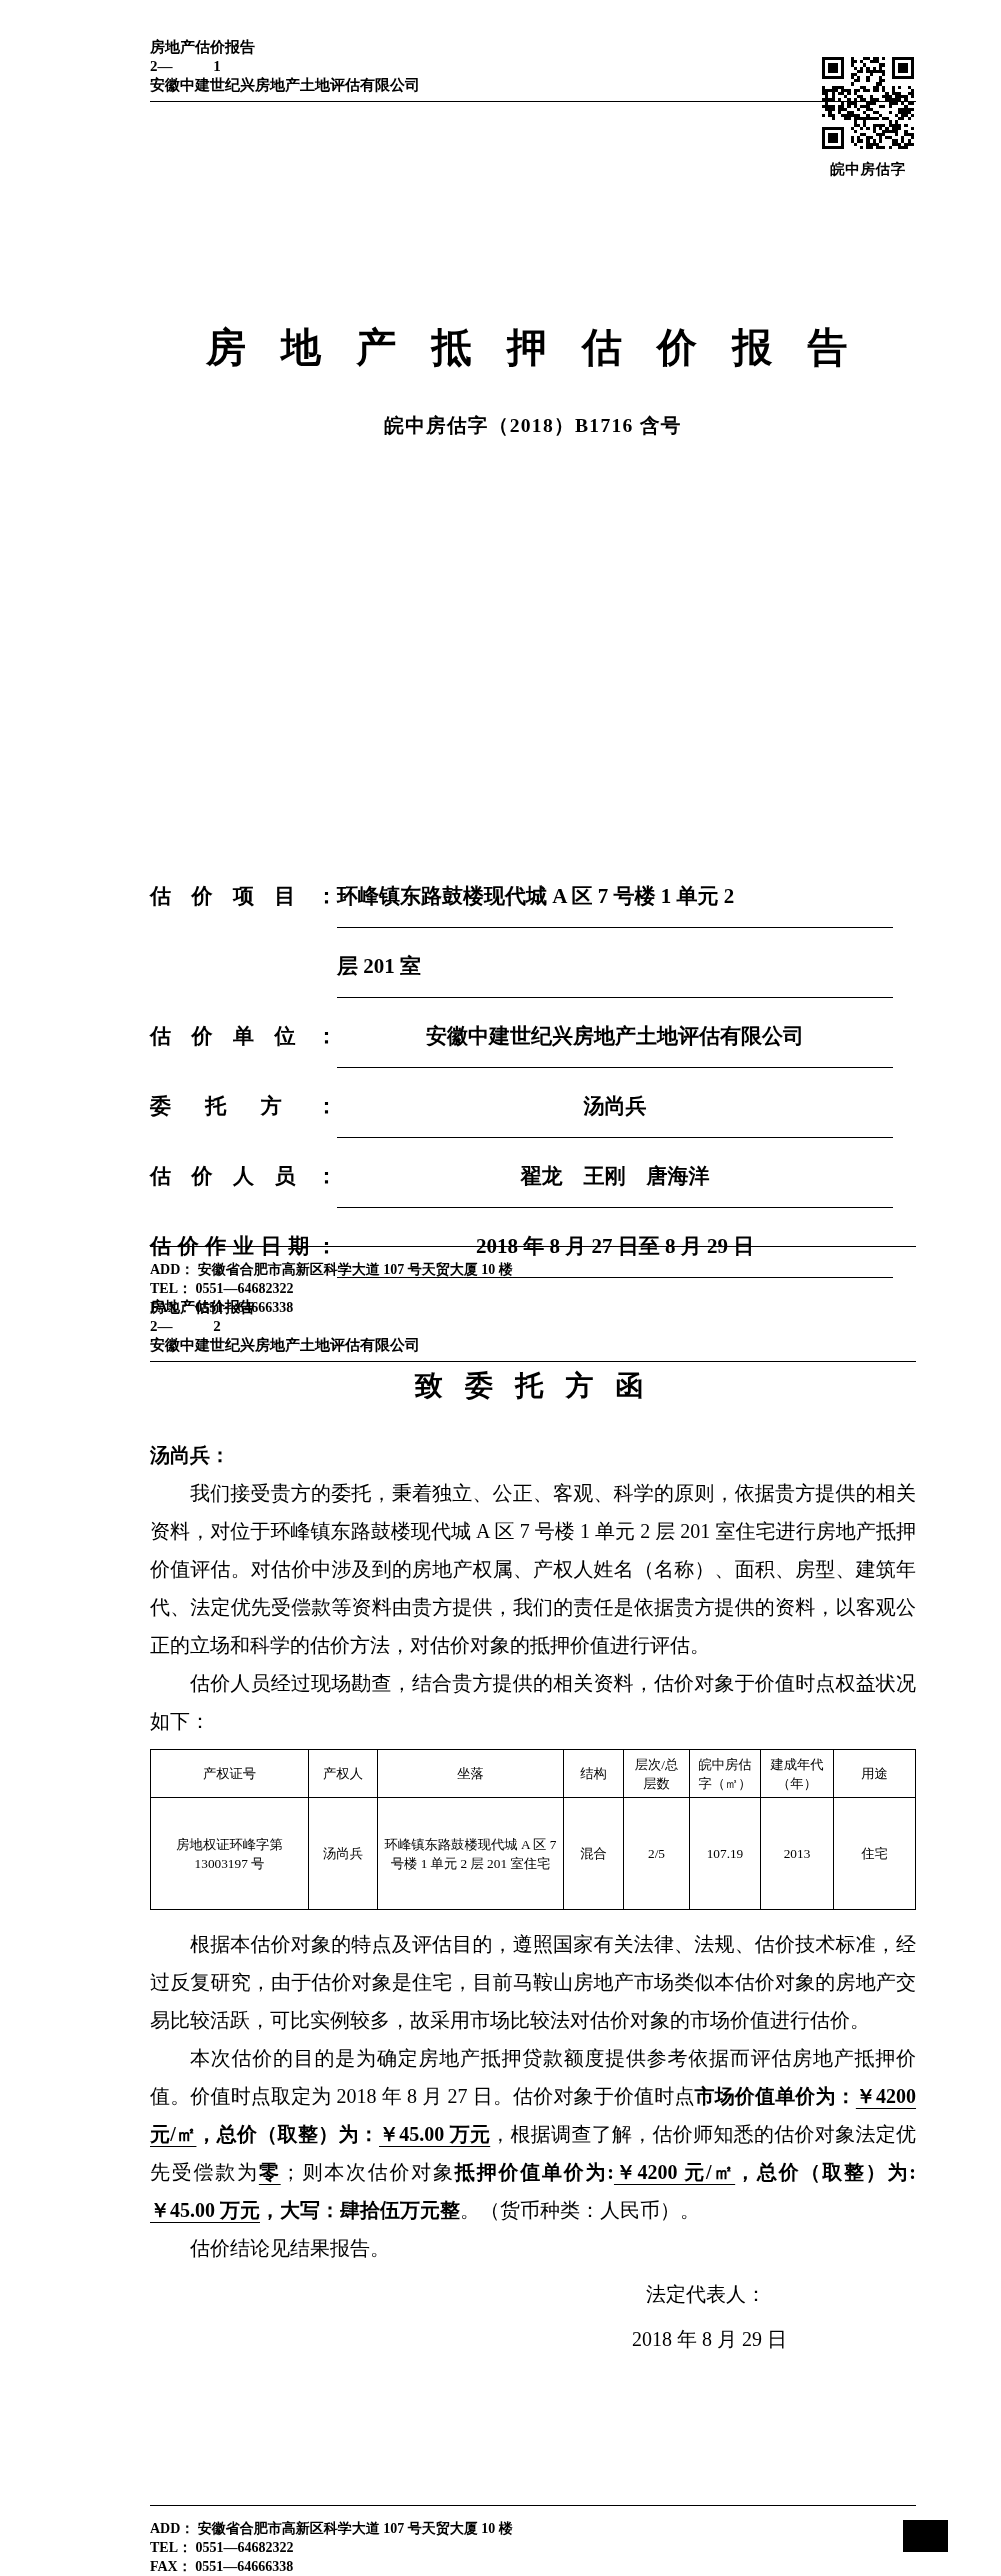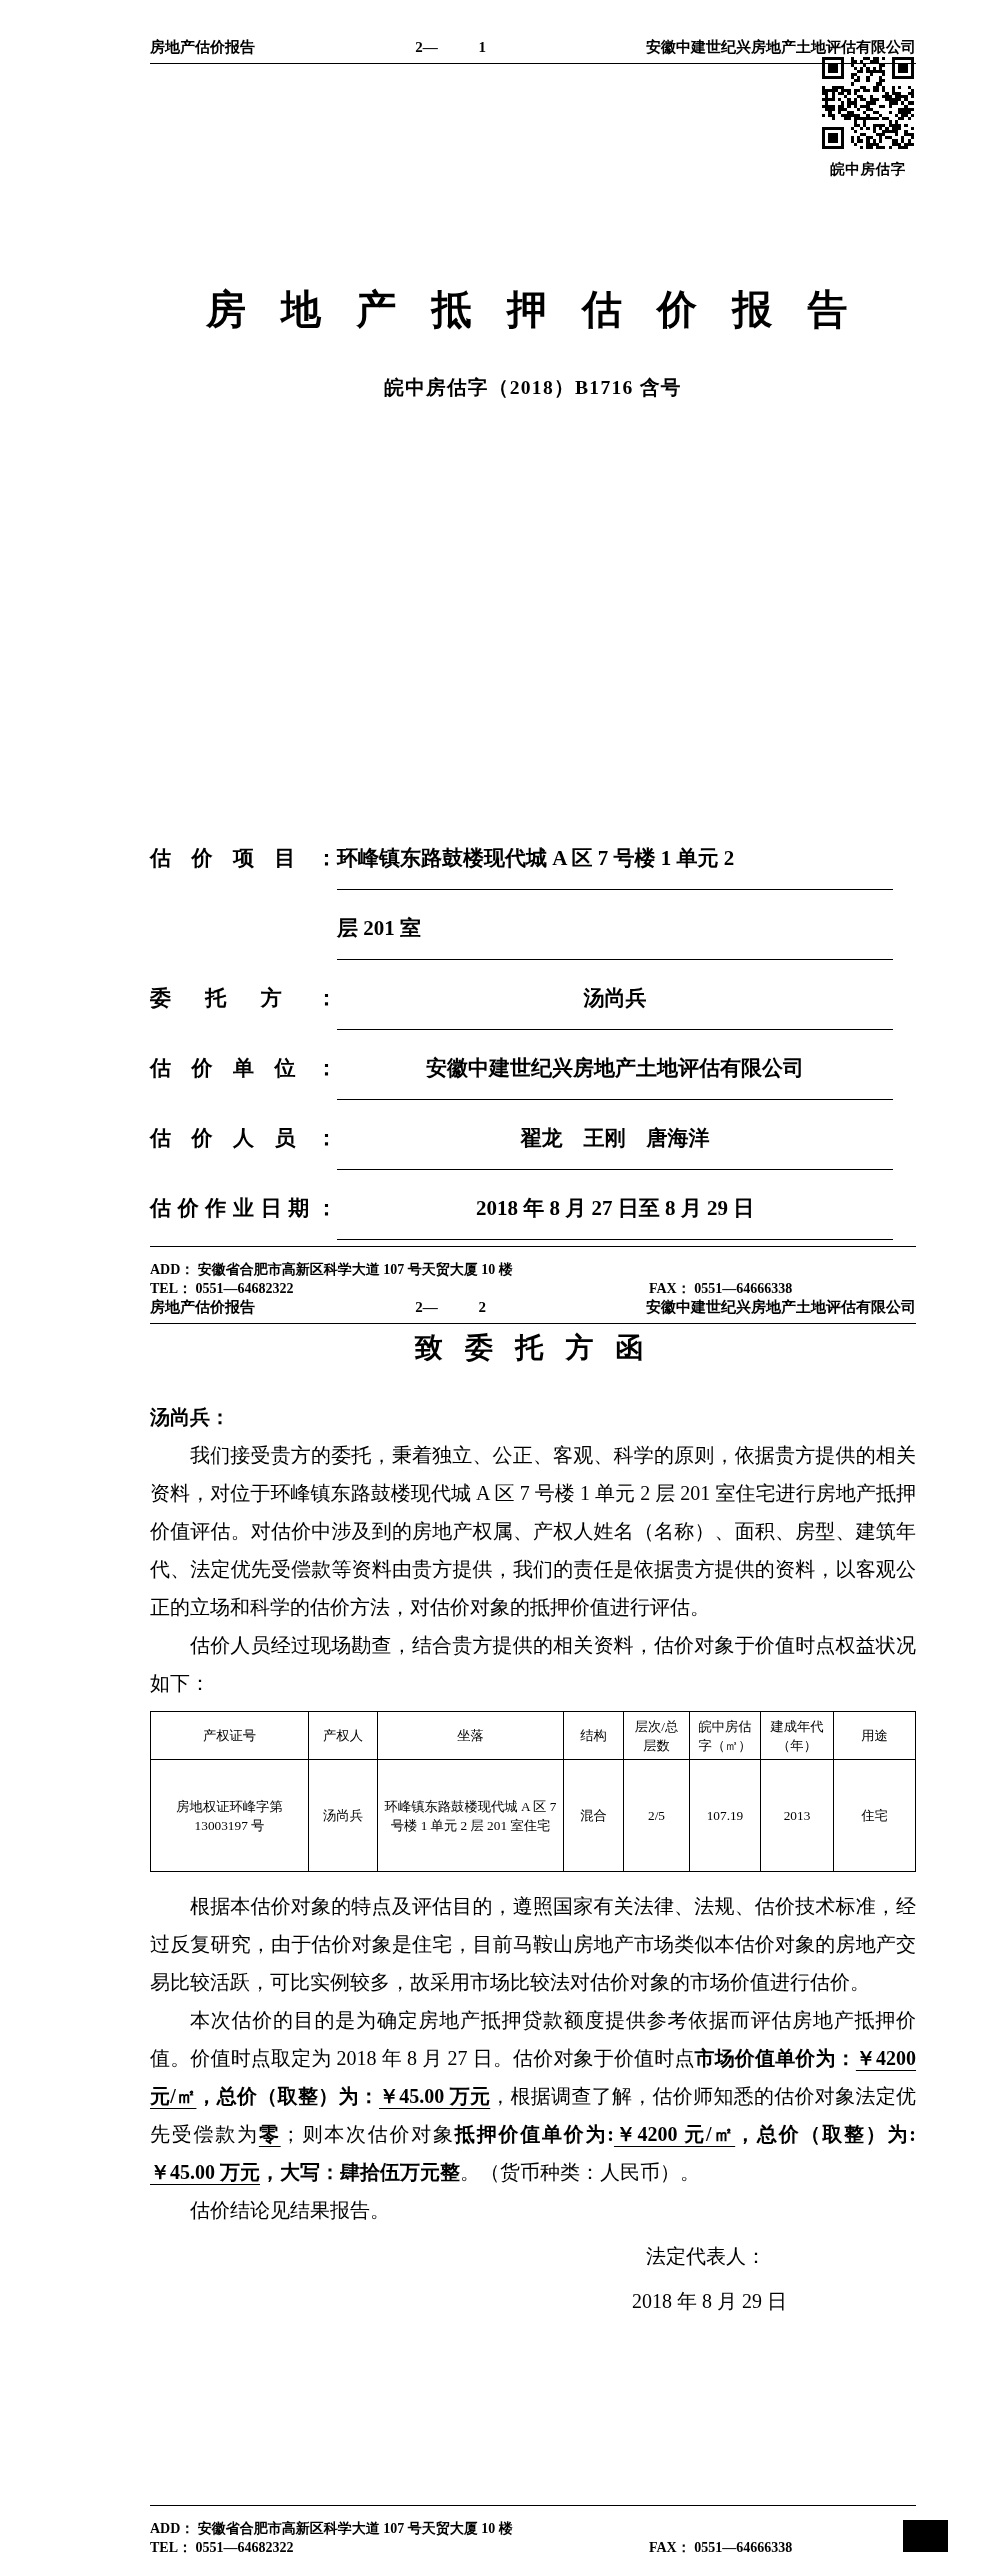--- a/index.html
+++ b/index.html
@@ -5,21 +5,21 @@
   * { margin:0; padding:0; box-sizing:border-box; }
   html,body { background:#ffffff; }
   body { font-family:"Liberation Serif","DejaVu Serif",serif; color:#000; }
   .sheet { position:relative; width:1002px; height:2576px; background:#fff; overflow:hidden; }
   .page { position:absolute; left:150px; width:766px; }
   .page-1 { top:0; height:1288px; }
   .page-2 { top:1288px; height:1288px; }
 
   .pg-header { display:flex; justify-content:space-between; align-items:flex-start;
                border-bottom:1.3px solid #000; padding-bottom:5.7px;
-               font-size:15px; font-weight:bold; line-height:19px; }
+               font-size:15px; font-weight:bold; line-height:19px;flex-direction:column; }
   .page-1 .pg-header { margin-top:38px; }
   .page-2 .pg-header { margin-top:10px; }
   .hdr-center .num2 { margin-left:37px; }
 
   .qr-wrap { position:absolute; top:54px; left:669px; width:98px; text-align:center; }
   .qr-box { width:98px; height:98px; margin:0 auto; }
   .qr-box svg { width:100%; height:100%; display:block; }
   .qr-caption { margin-top:7.6px; font-size:14.5px; font-weight:bold; letter-spacing:0.6px; }
 
   .main-title { margin-top:220px; text-align:center; font-size:40px; font-weight:bold;
@@ -34,21 +34,21 @@
   .field-label.empty { border:none; }
   .field-value { display:inline-block; width:556px; border-bottom:1.3px solid #000;
                  text-align:center; padding-bottom:17px; }
   .field-value.left { text-align:left; }
 
   .pg-footer { position:absolute; left:0; width:766px; border-top:1.3px solid #000;
                padding-top:13px; font-size:14px; font-weight:bold; }
   .page-1 .pg-footer { top:1246px; }
   .page-2 .pg-footer { top:1217px; }
   .f-line { line-height:19px; }
-  .f-line2 { display:flex; line-height:19px; }
+  .f-line2 { display:flex; line-height:19px;flex-direction:column; }
   .f-tel { width:499px; }
 
   .letter-title { margin-top:7.6px; text-align:center; font-size:28px; font-weight:bold;
                   letter-spacing:7.6px; line-height:33px; }
   .salutation { margin-top:34px; font-size:20px; font-weight:bold; line-height:38px; }
   .body-para { font-size:20px; line-height:38px; text-indent:2em; text-align:justify; }
   .b { font-weight:bold; }
   .u { text-decoration:underline; text-underline-offset:5px; text-decoration-thickness:1.3px; }
 
   table.rights { border-collapse:collapse; width:766px; margin-top:8.8px; table-layout:fixed; }
@@ -388,24 +388,24 @@
     <div class="doc-no">皖中房估字（2018）B1716 含号</div>
 
     <div class="fields">
       <div class="field-row">
         <span class="field-label">估价项目：</span><span class="field-value left">环峰镇东路鼓楼现代城 A 区 7 号楼 1 单元 2</span>
       </div>
       <div class="field-row">
         <span class="field-label empty"></span><span class="field-value left">层 201 室</span>
       </div>
       <div class="field-row">
+        <span class="field-label">估价单位：</span><span class="field-value">安徽中建世纪兴房地产土地评估有限公司</span>
+      </div>
+      <div class="field-row">
         <span class="field-label">委托方：</span><span class="field-value">汤尚兵</span>
-      </div>
-      <div class="field-row">
-        <span class="field-label">估价单位：</span><span class="field-value">安徽中建世纪兴房地产土地评估有限公司</span>
       </div>
       <div class="field-row">
         <span class="field-label">估价人员：</span><span class="field-value">翟龙　王刚　唐海洋</span>
       </div>
       <div class="field-row">
         <span class="field-label">估价作业日期：</span><span class="field-value">2018 年 8 月 27 日至 8 月 29 日</span>
       </div>
     </div>
 
     <div class="pg-footer">

